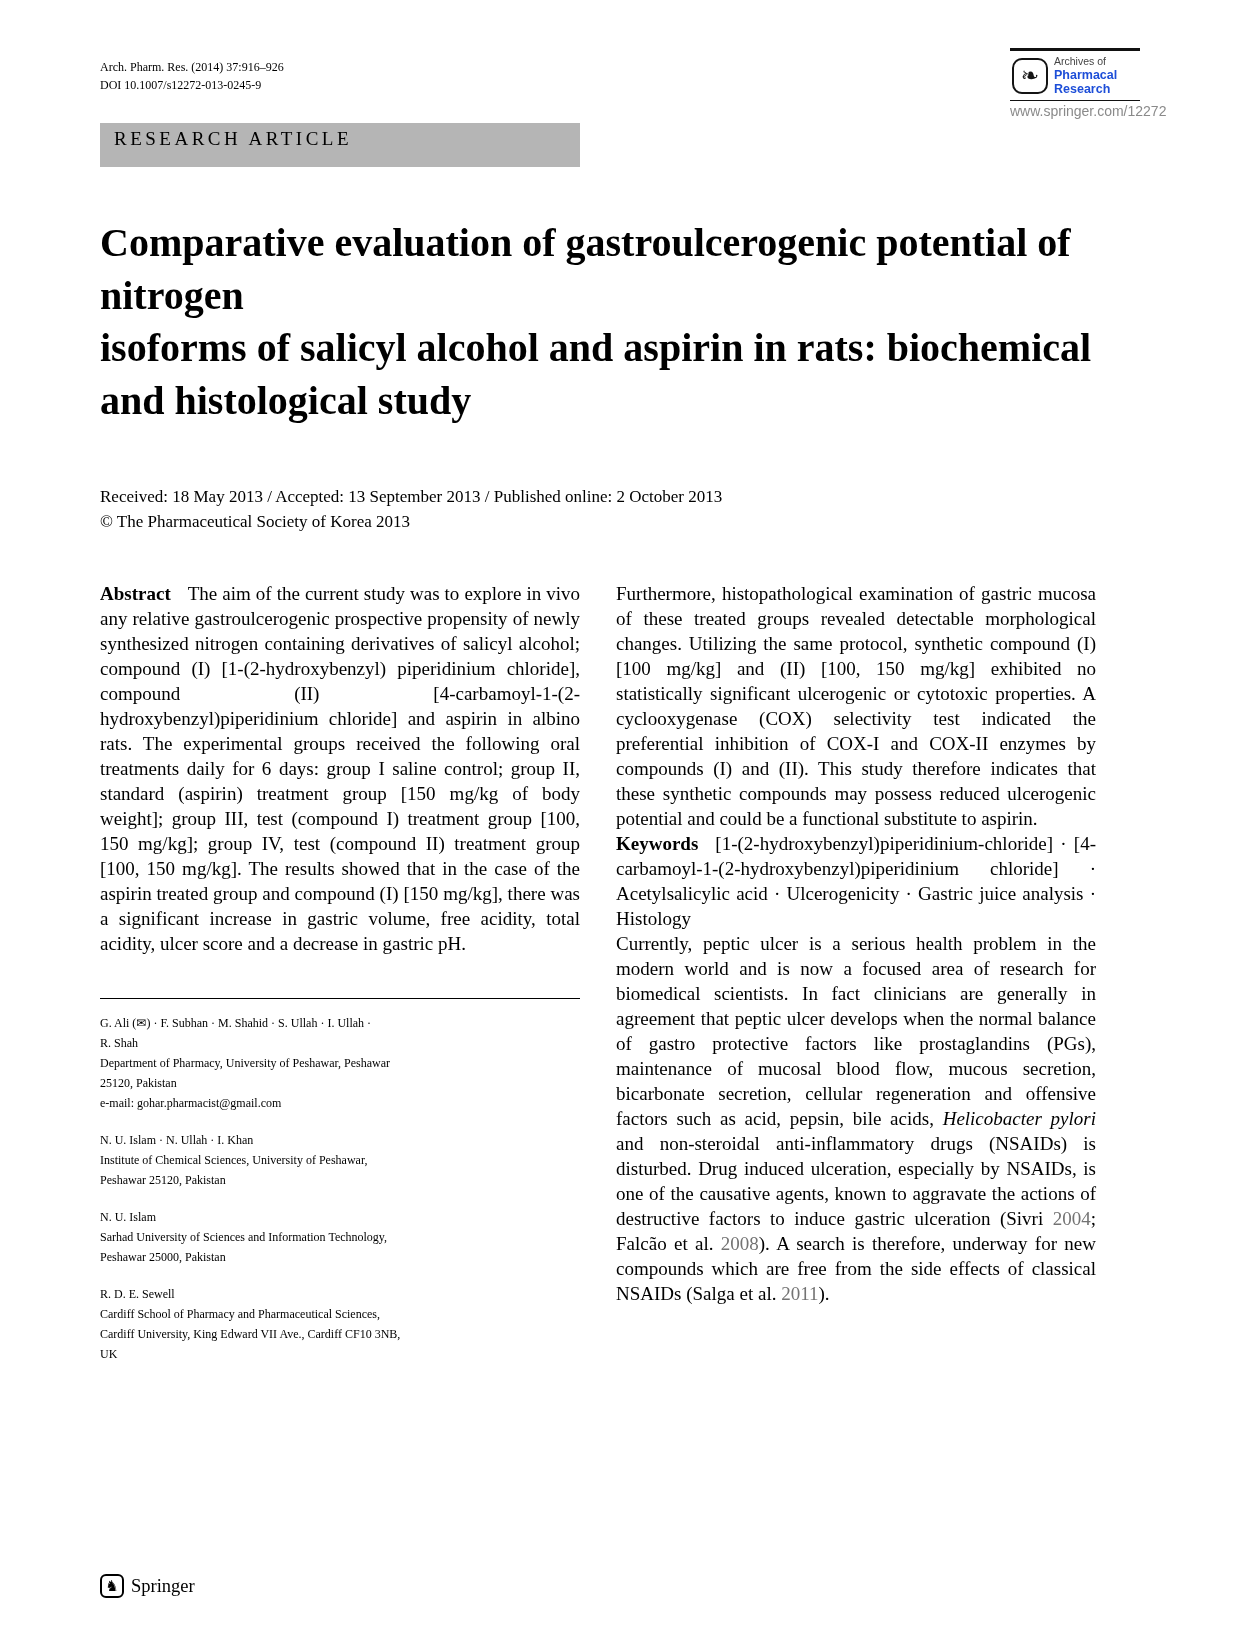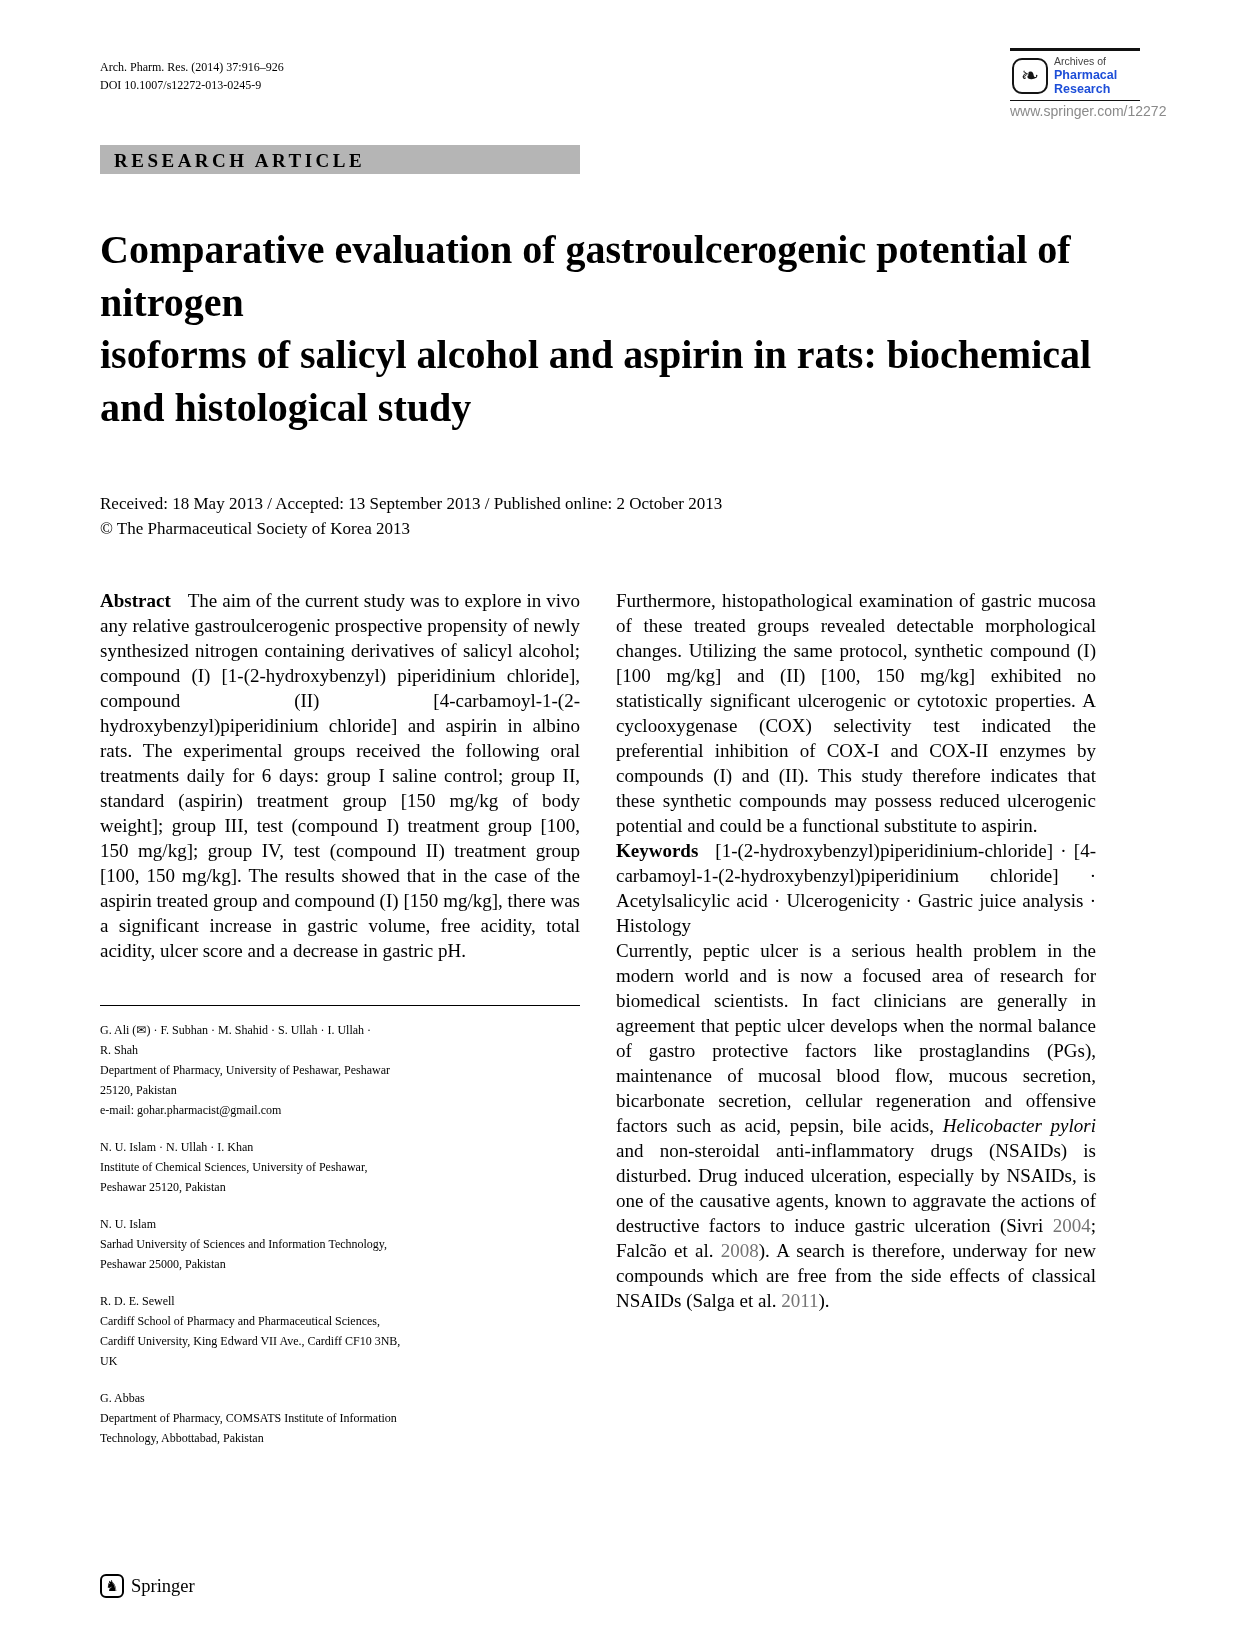--- a/index.html
+++ b/index.html
@@ -22,25 +22,24 @@
     width: 36px; height: 36px; border: 2.5px solid #141414; border-radius: 10px;
     display: flex; align-items: center; justify-content: center;
     font-size: 22px; color: #141414; flex: 0 0 auto; box-sizing: border-box;
   }
   .logo-text { line-height: 1.12; }
   .logo-text .l1 { font-size: 10.5px; color: #444; }
   .logo-text .l2, .logo-text .l3 { font-size: 12.5px; font-weight: bold; color: #1d4ed8; }
   .logo-url { font-size: 14px; color: #8a8a8a; text-align: right; padding-top: 2px; }
 
   .banner {
-    margin-top: 26px; width: 480px; box-sizing: border-box;
+    margin-top: 4px; width: 480px; box-sizing: border-box;
     background: #b5b5b5; color: #000;
     font-size: 19px; letter-spacing: 3.5px;
-    padding: 5px 0 2px 14px;
-    font-weight: bold;
+    padding: 5px 0 17px 14px;
   }
 
   .title {
     margin-top: 50px; font-size: 40px; font-weight: bold;
     line-height: 1.32; white-space: pre-line;
   }
   .authors {
     margin-top: 30px; font-size: 19.5px; font-weight: bold;
     line-height: 1.42; white-space: pre-line;
   }
@@ -128,23 +127,20 @@
         <div class="footnote-block">N. U. Islam · N. Ullah · I. Khan
 Institute of Chemical Sciences, University of Peshawar,
 Peshawar 25120, Pakistan</div>
         <div class="footnote-block">N. U. Islam
 Sarhad University of Sciences and Information Technology,
 Peshawar 25000, Pakistan</div>
         <div class="footnote-block">R. D. E. Sewell
 Cardiff School of Pharmacy and Pharmaceutical Sciences,
 Cardiff University, King Edward VII Ave., Cardiff CF10 3NB,
 UK</div>
-        <div class="footnote-block">G. Abbas
-Department of Pharmacy, COMSATS Institute of Information
-Technology, Abbottabad, Pakistan</div>
       </div>
     </div>
 
     <div class="col">
       <p>Furthermore, histopathological examination of gastric mucosa of these treated groups revealed detectable morphological changes. Utilizing the same protocol, synthetic compound (I) [100 mg/kg] and (II) [100, 150 mg/kg] exhibited no statistically significant ulcerogenic or cytotoxic properties. A cyclooxygenase (COX) selectivity test indicated the preferential inhibition of COX-I and COX-II enzymes by compounds (I) and (II). This study therefore indicates that these synthetic compounds may possess reduced ulcerogenic potential and could be a functional substitute to aspirin.</p>
 
       <p class="keywords">
         <span class="lbl">Keywords</span><span>[1-(2-hydroxybenzyl)piperidinium-chloride] · [4-carbamoyl-1-(2-hydroxybenzyl)piperidinium chloride] · Acetylsalicylic acid · Ulcerogenicity · Gastric juice analysis · Histology</span>
       </p>
 

